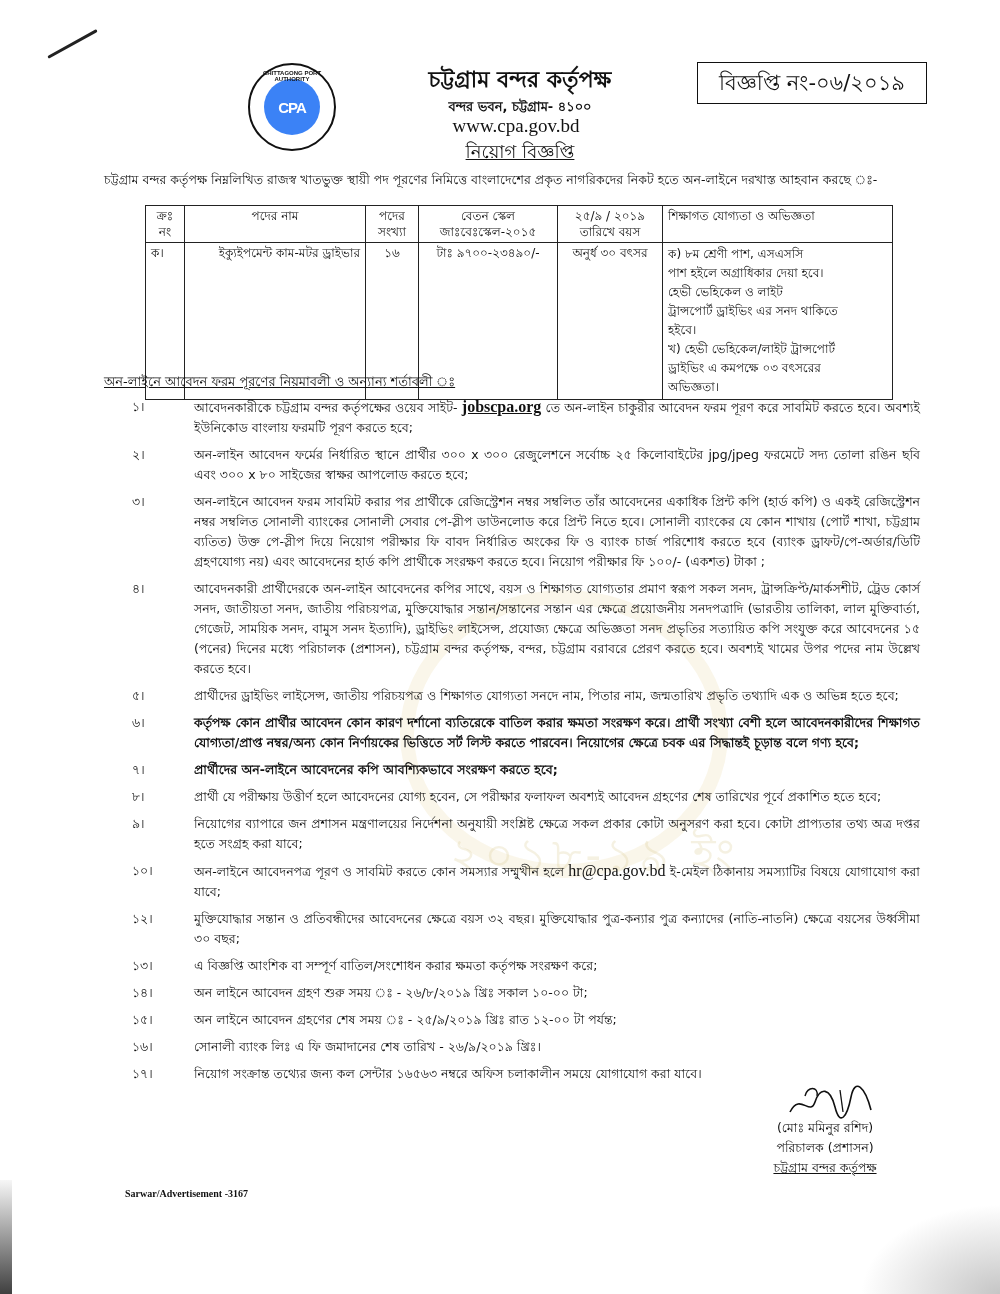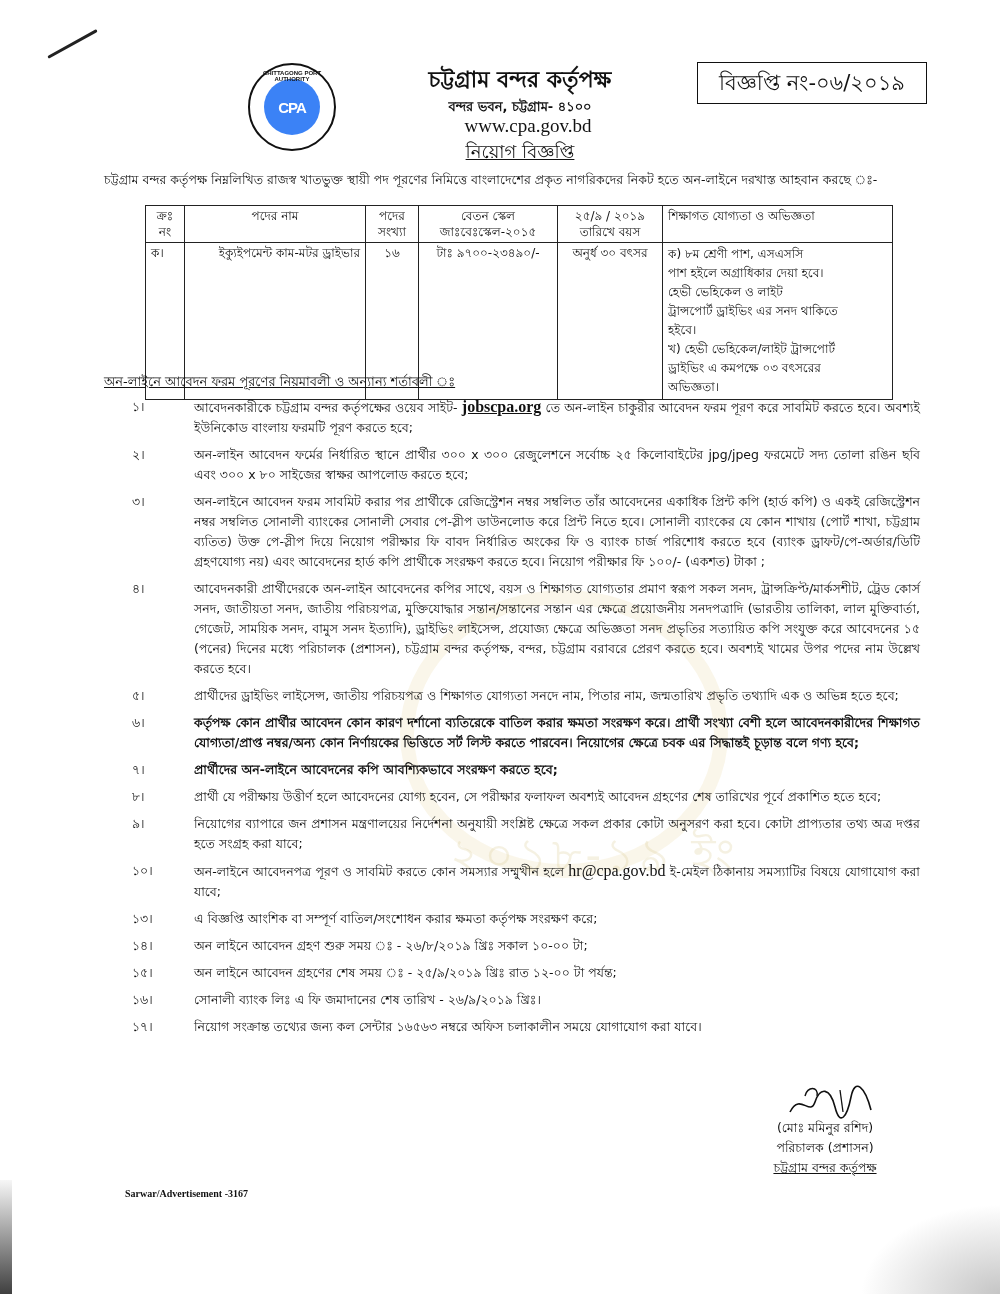--- a/index.html
+++ b/index.html
@@ -48,21 +48,21 @@
   }
   .org-title {
     position:absolute; left:420px; top:62px; width:200px; text-align:center;
     font-size:22px; font-weight:bold;
   }
   .org-address {
     position:absolute; left:420px; top:97px; width:200px; text-align:center;
     font-size:13px; font-weight:bold;
   }
   .org-website {
-    position:absolute; left:428px; top:115px; width:200px; text-align:center;
+    position:absolute; left:416px; top:115px; width:200px; text-align:center;
     font-size:19px; font-family:"Liberation Serif", serif;
   }
   .notice-heading {
     position:absolute; left:420px; top:138px; width:200px; text-align:center;
     font-size:18px; text-decoration:underline;
   }
   .notice-no-box {
     position:absolute; left:697px; top:62px; width:230px; height:42px;
     border:1.5px solid #111; box-sizing:border-box;
     font-size:21px; line-height:40px; text-align:center;
@@ -212,20 +212,24 @@
   </div>
   <div class="term">
     <span class="num">৯।</span>
     <span class="txt">নিয়োগের ব্যাপারে জন প্রশাসন মন্ত্রণালয়ের নির্দেশনা অনুযায়ী সংশ্লিষ্ট ক্ষেত্রে সকল প্রকার কোটা অনুসরণ করা হবে। কোটা প্রাপ্যতার তথ্য অত্র দপ্তর হতে সংগ্রহ করা যাবে;</span>
   </div>
   <div class="term">
     <span class="num">১০।</span>
     <span class="txt"><span>অন-লাইনে আবেদনপত্র পূরণ ও সাবমিট করতে কোন সমস্যার সম্মুখীন হলে </span><a class="serif-inline">hr@cpa.gov.bd</a><span> ই-মেইল ঠিকানায় সমস্যাটির বিষয়ে যোগাযোগ করা যাবে;</span></span>
   </div>
   <div class="term">
+    <span class="num">১২।</span>
+    <span class="txt">মুক্তিযোদ্ধার সন্তান ও প্রতিবন্ধীদের আবেদনের ক্ষেত্রে বয়স ৩২ বছর। মুক্তিযোদ্ধার পুত্র-কন্যার পুত্র কন্যাদের (নাতি-নাতনি) ক্ষেত্রে বয়সের উর্ধ্বসীমা ৩০ বছর;</span>
+  </div>
+  <div class="term">
     <span class="num">১৩।</span>
     <span class="txt">এ বিজ্ঞপ্তি আংশিক বা সম্পূর্ণ বাতিল/সংশোধন করার ক্ষমতা কর্তৃপক্ষ সংরক্ষণ করে;</span>
   </div>
   <div class="term">
     <span class="num">১৪।</span>
     <span class="txt">অন লাইনে আবেদন গ্রহণ শুরু সময় ঃ - ২৬/৮/২০১৯ খ্রিঃ সকাল ১০-০০ টা;</span>
   </div>
   <div class="term">
     <span class="num">১৫।</span>
     <span class="txt">অন লাইনে আবেদন গ্রহণের শেষ সময় ঃ - ২৫/৯/২০১৯ খ্রিঃ রাত ১২-০০ টা পর্যন্ত;</span>

